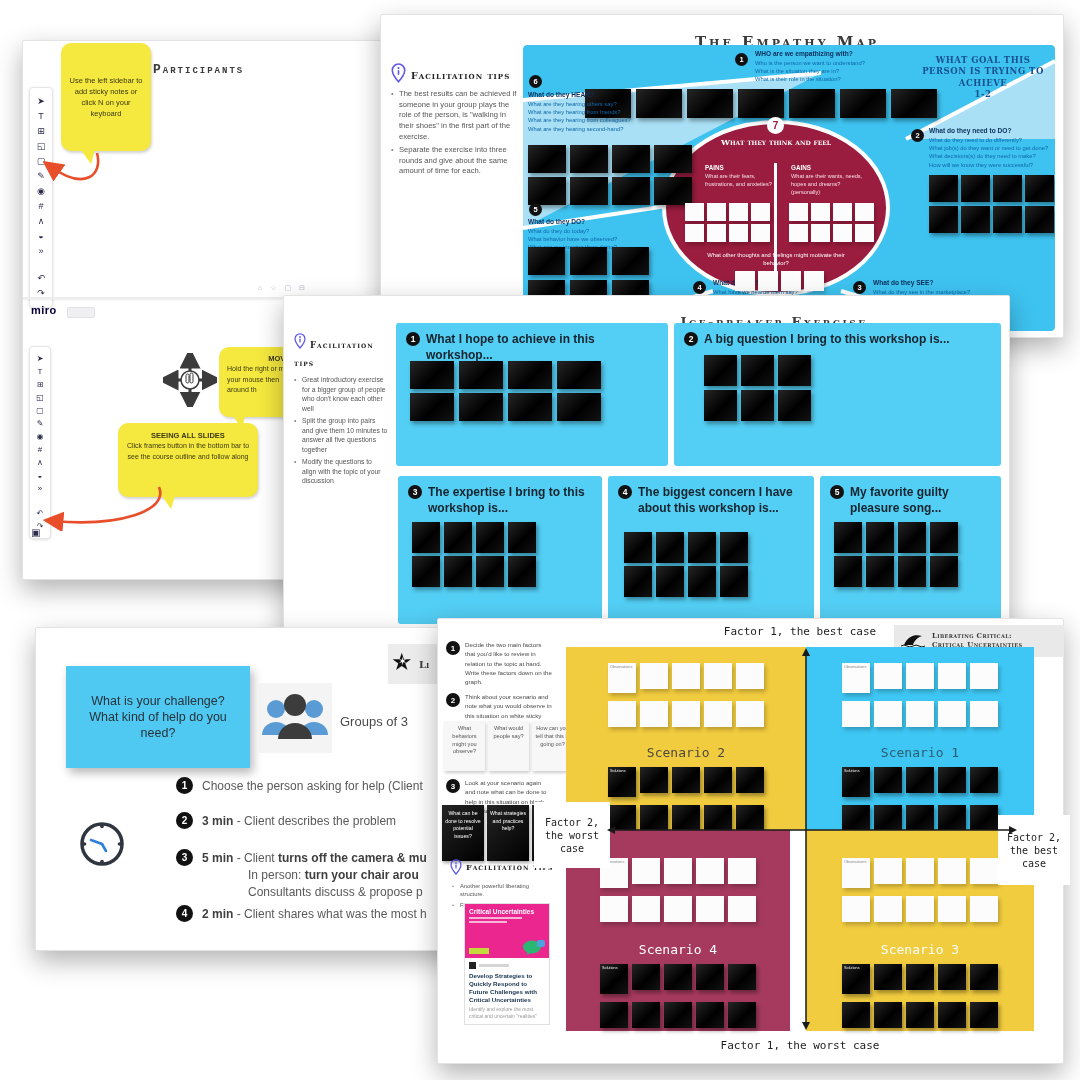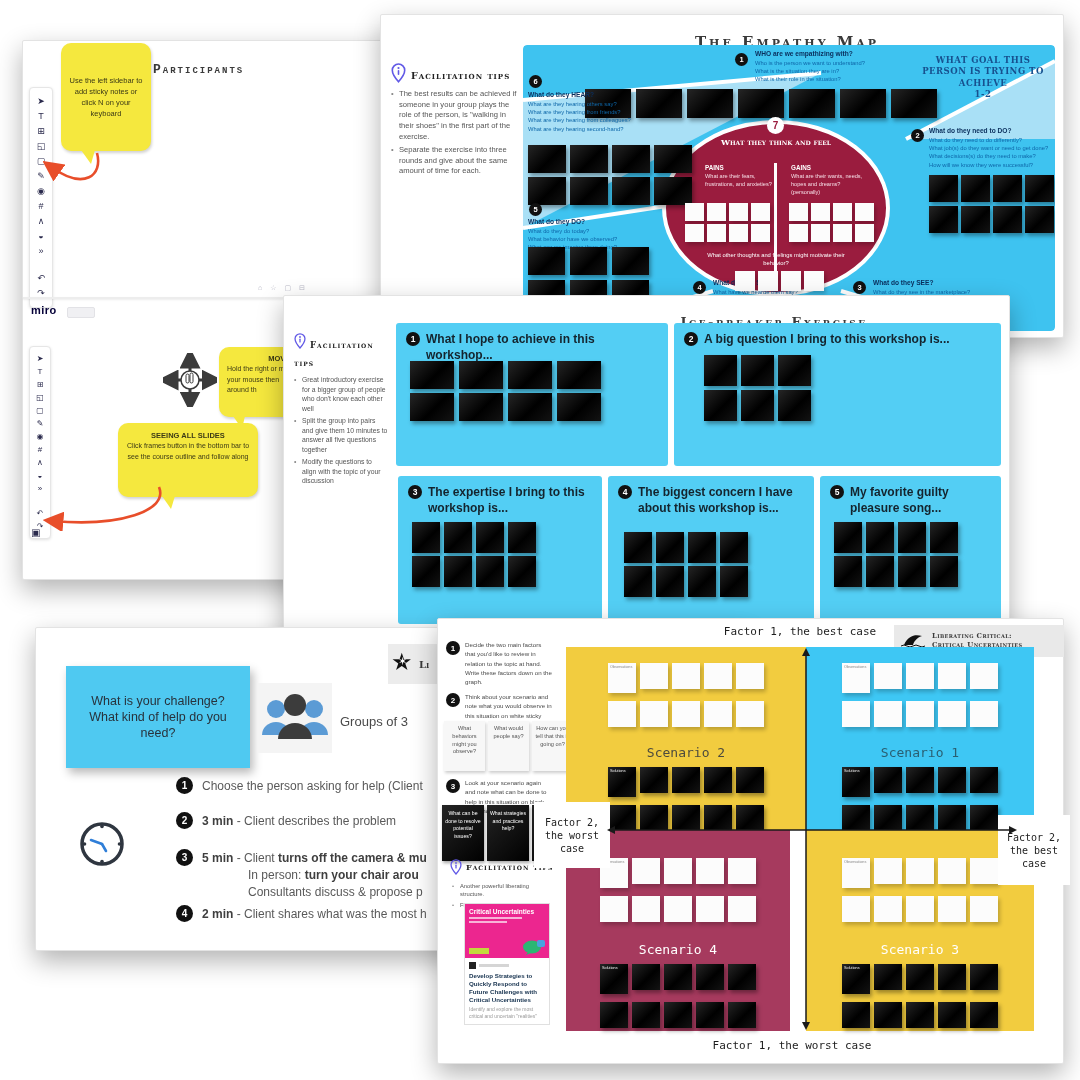--- a/index.html
+++ b/index.html
@@ -91,21 +91,21 @@
   .step{position:absolute;left:140px;display:flex;gap:9px;align-items:flex-start;}
   .step .nbadge{width:17px;height:17px;font-size:10px;margin-top:-1px;}
   .stx{font-size:12px;color:#595959;line-height:1.45;}
   .stx b{color:#3f3f3f;}
   .ln{display:block;line-height:17px;}
   .ln.ind{padding-left:46px;}
   
   #c-card{left:437px;top:618px;width:625px;height:444px;z-index:5;}
   .mono{font-family:"DejaVu Sans Mono",monospace;}
   #ax-top{left:128px;width:468px;top:6px;text-align:center;font-size:11px;color:#1d1d1d;}
-  #ax-bottom{left:120px;width:468px;top:420px;text-align:center;font-size:11px;color:#1d1d1d;}
+  #ax-bottom{left:128px;width:468px;top:420px;text-align:center;font-size:11px;color:#1d1d1d;}
   #cu-logo{left:456px;top:6px;width:158px;height:32px;background:#e9e9e9;display:flex;align-items:center;gap:6px;padding:0 6px;}
   #cu-logo .ltx{font-size:6.8px;line-height:1.35;letter-spacing:.4px;color:#3a3a3a;}
   .cstep-t{position:absolute;width:88px;font-size:6.2px;color:#4a4a4a;line-height:1.5;}
   .c-badge{position:absolute;width:14px;height:14px;background:#111;color:#fff;border-radius:50%;
            display:flex;align-items:center;justify-content:center;font-size:8px;font-weight:bold;}
   #wtrio{left:6px;top:102px;display:flex;gap:3px;}
   #wtrio .wst{width:37px;height:42px;background:#f7f7f7;box-shadow:1px 2px 3px rgba(0,0,0,.2);
               font-size:5.6px;color:#555;text-align:center;padding:4px 2px;line-height:1.4;}
   #btrio{left:4px;top:186px;display:flex;gap:3px;}
   #btrio .bst{width:38px;height:46px;background:linear-gradient(135deg,#242424,#000);box-shadow:1px 2px 3px rgba(0,0,0,.35);

